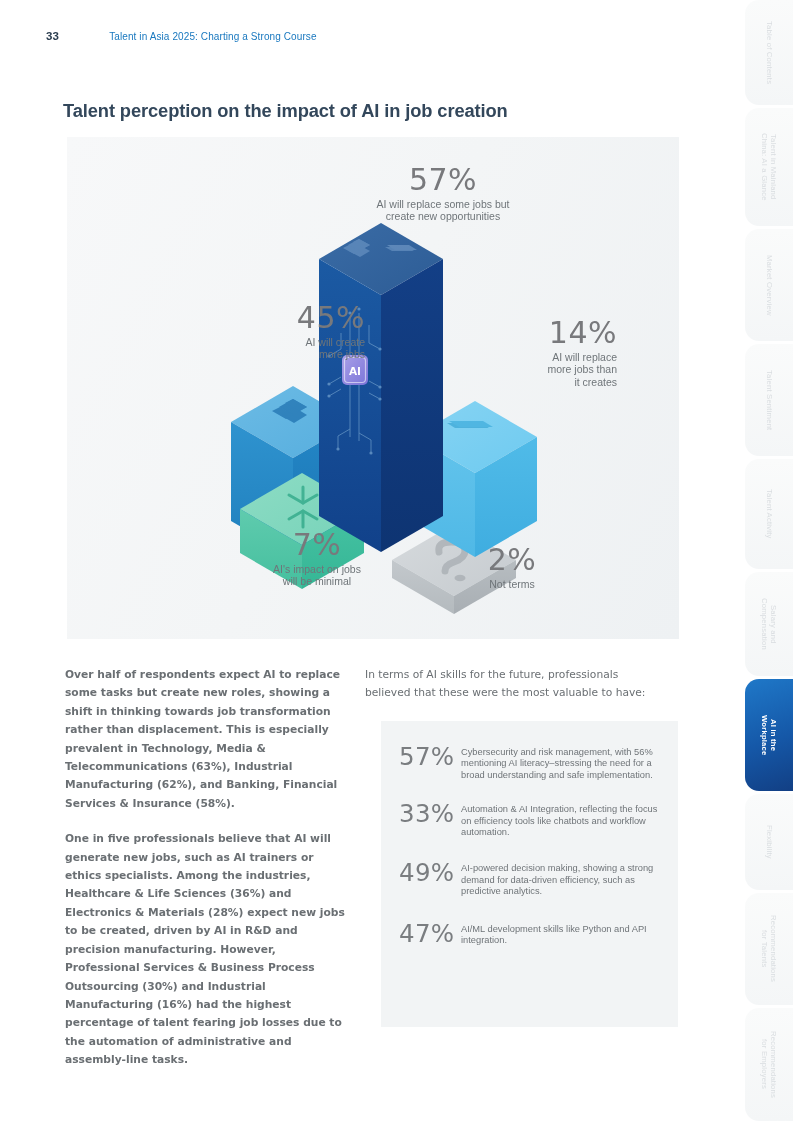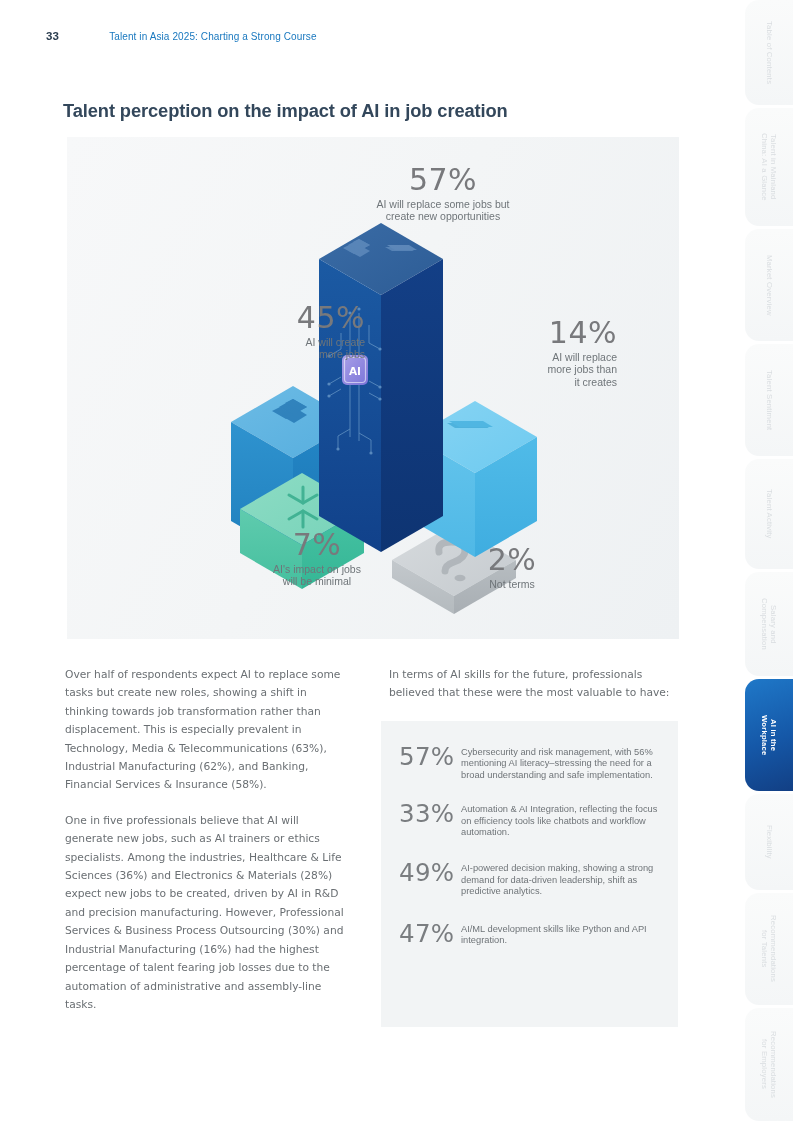--- a/index.html
+++ b/index.html
@@ -38,25 +38,26 @@
   .cl-20{ left:178px; top:166px; width:120px; text-align:right;}
   .cl-14{ left:390px; top:181px; width:160px; text-align:right;}
   .cl-7 { left:150px; top:393px; width:200px; }
   .cl-2 { left:385px; top:408px; width:120px; }
 
   
   .col-l{
     position:absolute; left:65px; top:666px; width:283px;
     font-size:10.7px; line-height:18.4px; color:#6a6f73;
     font-family:"DejaVu Sans", sans-serif;
+    font-weight:bold;
   }
   .col-l p + p{ margin-top:17px; }
 
   .col-r-intro{
-    position:absolute; left:389px; top:666px; width:290px;
+    position:absolute; left:365px; top:666px; width:290px;
     font-size:10.7px; line-height:18.4px; color:#6a6f73;
     font-family:"DejaVu Sans", sans-serif;
   }
 
   .skills-box{
     position:absolute; left:381px; top:721px; width:297px; height:306px;
     background:#f2f4f5;
   }
   .skill{ display:flex; align-items:flex-start; padding:0 18px; }
   .skill .sp{
@@ -305,21 +306,21 @@
     <div class="skill sk1">
       <div class="sp">57%</div>
       <div class="sd">Cybersecurity and risk management, with 56% mentioning AI literacy–stressing the need for a broad understanding and safe implementation.</div>
     </div>
     <div class="skill sk2">
       <div class="sp">33%</div>
       <div class="sd">Automation &amp; AI Integration, reflecting the focus on efficiency tools like chatbots and workflow automation.</div>
     </div>
     <div class="skill sk3">
       <div class="sp">49%</div>
-      <div class="sd">AI-powered decision making, showing a strong demand for data-driven leadership, shift as predictive analytics.</div>
+      <div class="sd">AI-powered decision making, showing a strong demand for data-driven efficiency, such as predictive analytics.</div>
     </div>
     <div class="skill sk4">
       <div class="sp">47%</div>
       <div class="sd">AI/ML development skills like Python and API integration.</div>
     </div>
   </div>
 
   <div class="rail">
     <div class="tab" style="top:0px;    height:105px">
         <span>Table of Contents</span>

